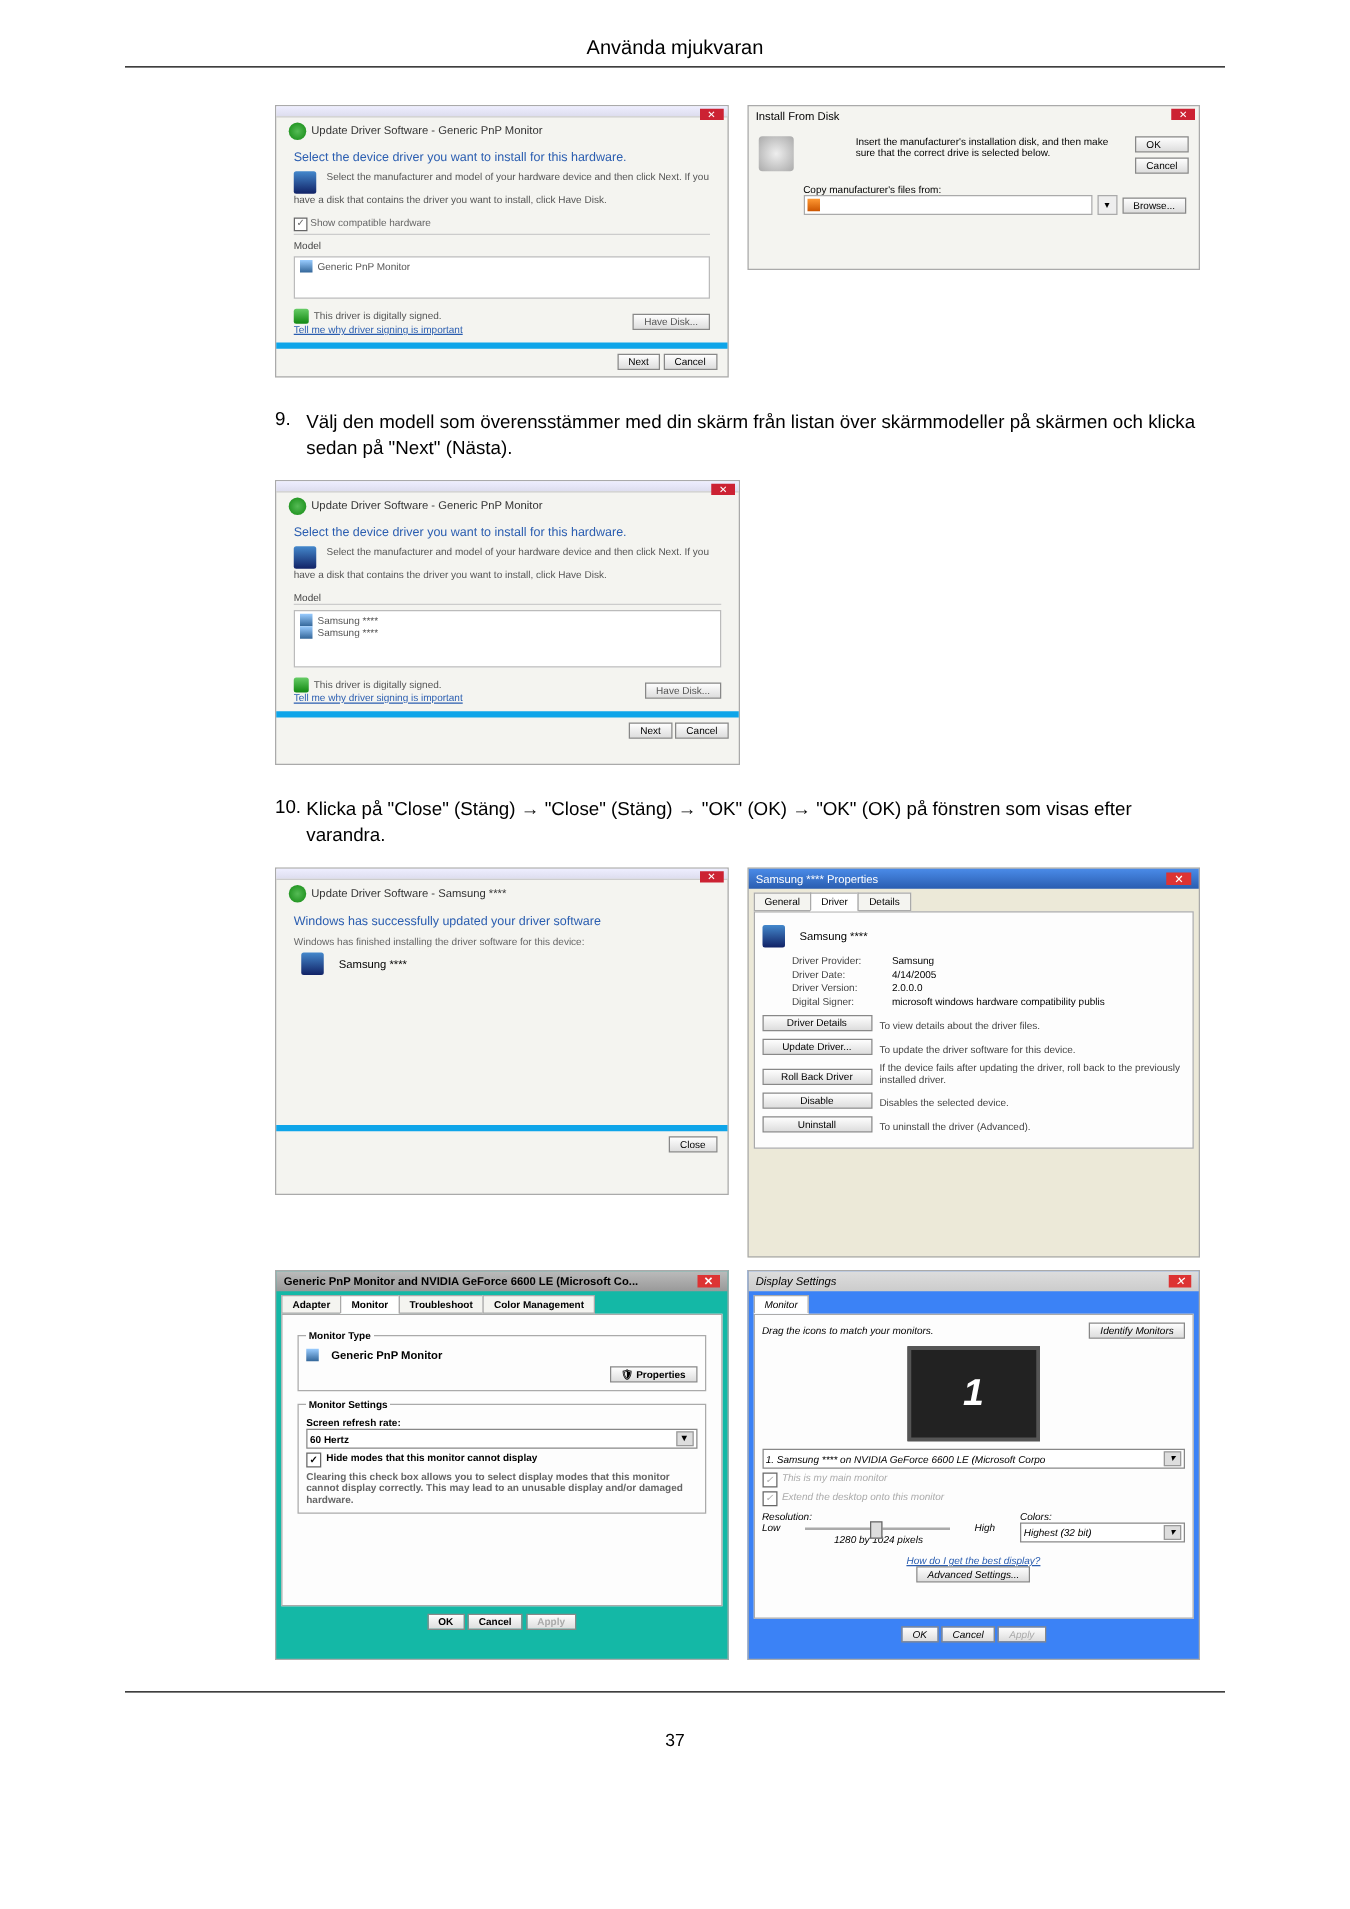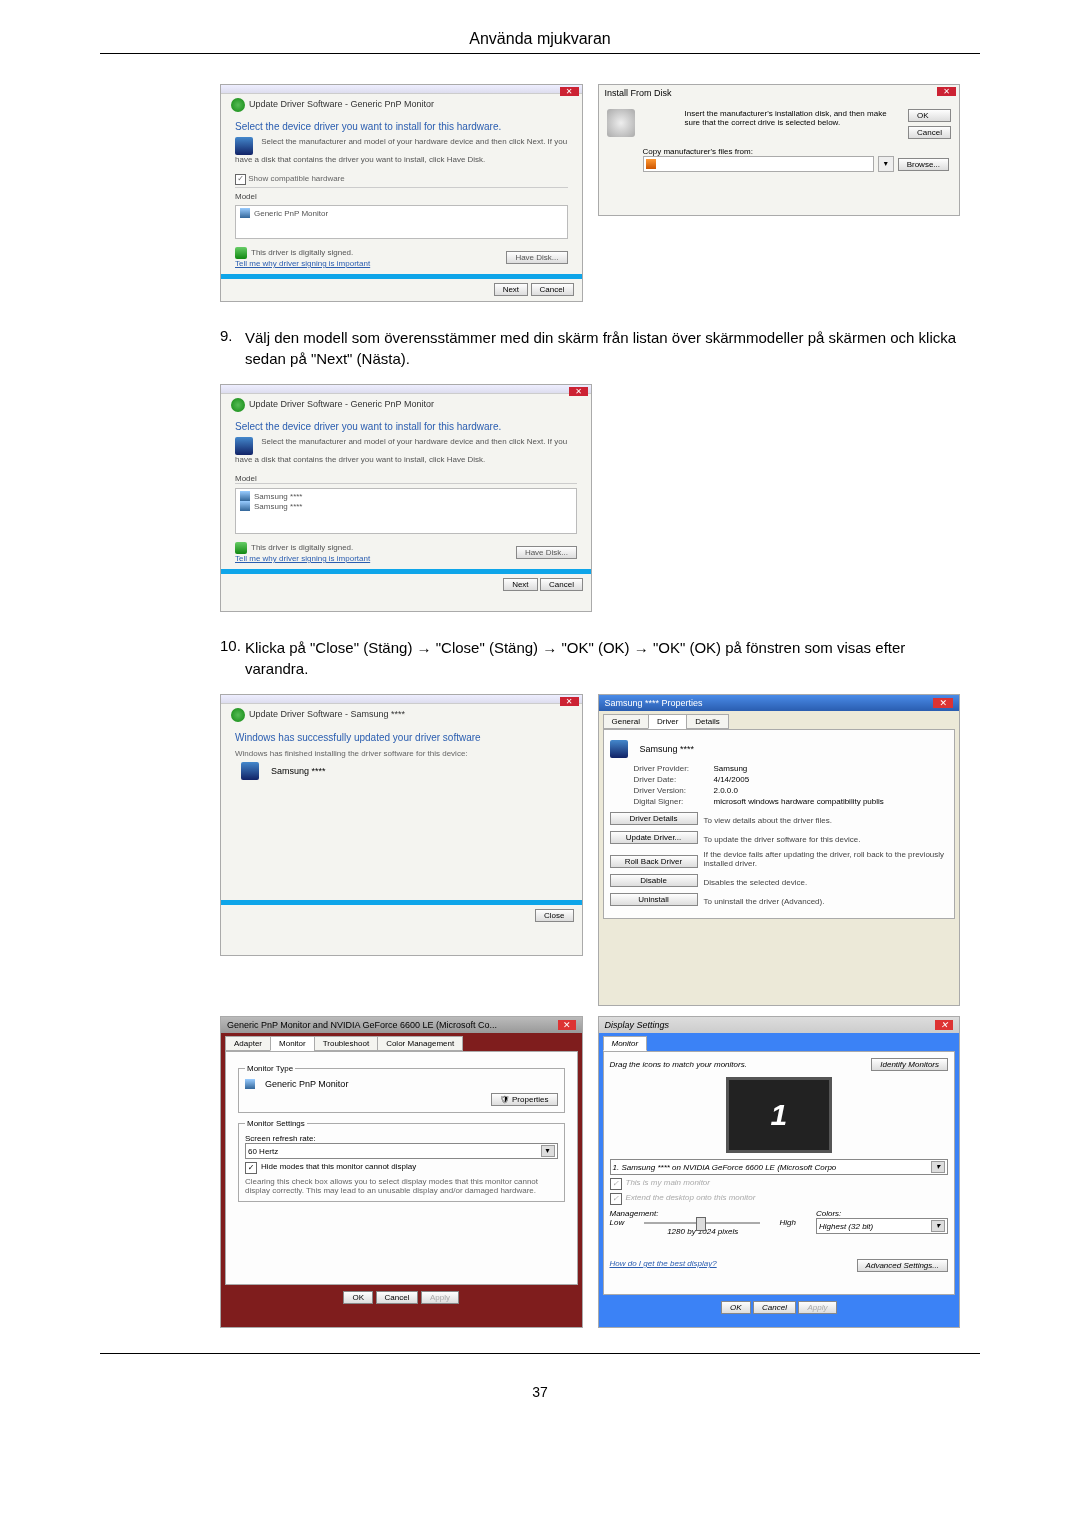--- a/index.html
+++ b/index.html
@@ -292,22 +292,23 @@
 .btn-row .btn { width: 70px; text-align:center; }
 .btn-row .desc { flex:1; font-size: 8px; color:#444; }
 .props-footer {
   text-align: right;
   padding: 4px 6px;
 }
 
 .adapter-dialog {
   width: 380px;
   height: 310px;
-  background: #7f1d1d;
+  background: #14b8a6;
   font-size: 9px;
+  font-weight: bold;
 }
 .ad-title {
   background: linear-gradient(#bbb,#999);
   padding: 3px 6px;
   display: flex;
   justify-content: space-between;
   font-size: 9px;
 }
 .ad-title .x { background:#d33; color:#fff; padding:0 5px;}
 .fieldset {
@@ -648,39 +649,39 @@
             <div class="chk">
                 <span class="box" style="color:#aaa;">✓</span>
                 <span style="color:#aaa;">This is my main monitor</span>
               </div>
             <div class="chk">
                 <span class="box" style="color:#aaa;">✓</span>
                 <span style="color:#aaa;">Extend the desktop onto this monitor</span>
               </div>
             <div style="display:flex;gap:20px;margin-top:4px;">
               <div style="flex:1;">
-                <div>Management:</div>
+                <div>Resolution:</div>
                 <div class="slider-row">
                     <span>Low</span>
                     <div class="slider-track">
                       <div class="slider-thumb"></div>
                     </div>
                     <span>High</span>
                   </div>
                 <div style="text-align:center;">1280 by 1024 pixels</div>
               </div>
               <div style="width:132px;">
                 <div>Colors:</div>
                 <div class="dropdown">
                     <span>Highest (32 bit)</span>
                     <span class="dd-arrow">▾</span>
                   </div>
               </div>
             </div>
-            <div style="display:flex;justify-content:space-between;margin-top:23px;">
+            <div style="display:flex;justify-content:space-between;margin-top:8px;align-items:center;flex-direction:column;">
               <a class="link">How do I get the best display?</a>
               <span class="btn">Advanced Settings...</span>
             </div>
           </div>
           <div class="ad-footer">
             <span class="btn">OK</span>
             <span class="btn">Cancel</span>
             <span class="btn" style="color:#aaa;">Apply</span>
           </div>
         </div>

